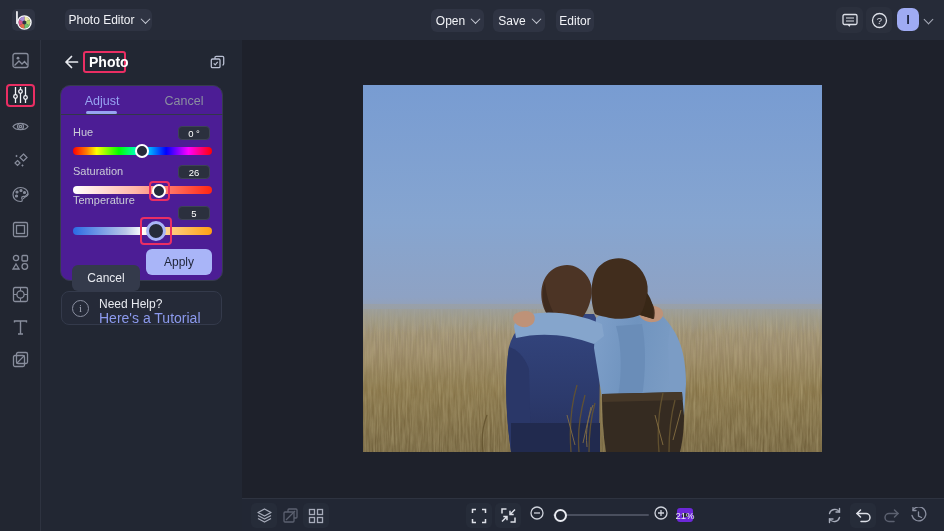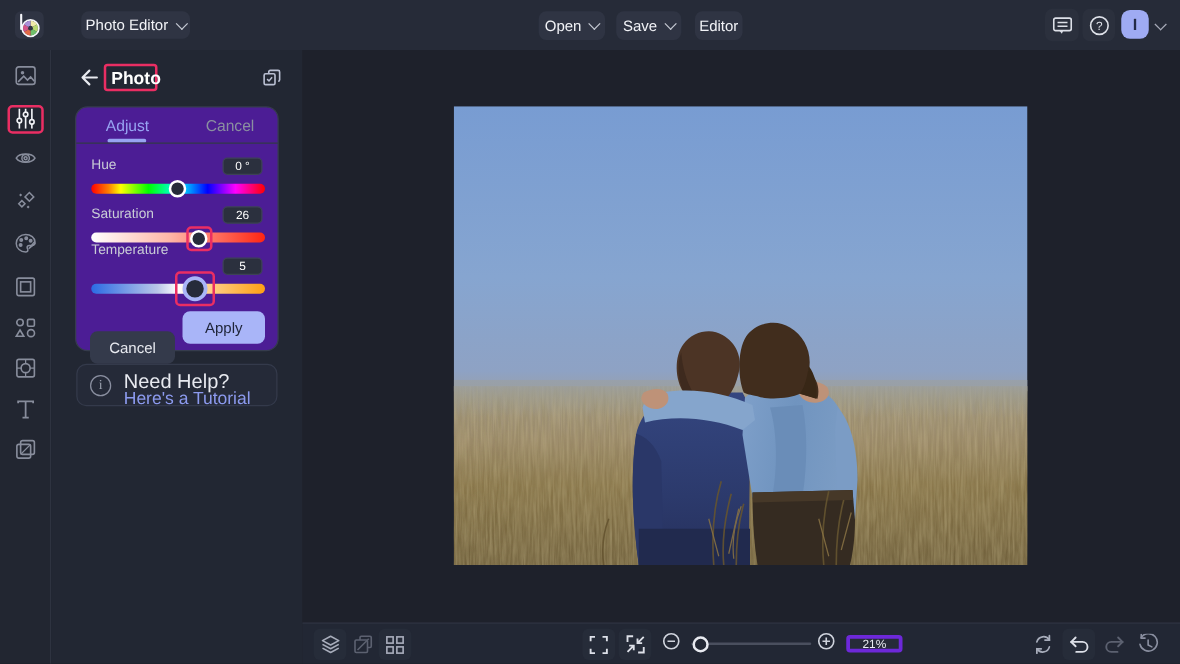--- a/index.html
+++ b/index.html
@@ -40,29 +40,29 @@
 .track { position:absolute; left:12px; width:139px; height:8px; border-radius:4px; }
 #huetrack { background:linear-gradient(to right,#f00,#ff8000 10%,#ff0 17%,#0f0 33%,#0ff 50%,#00f 67%,#f0f 83%,#f00); }
 #sattrack { background:linear-gradient(to right,#fff,#ffb7a8 45%,#ff2513); }
 #temptrack { background:linear-gradient(to right,#2b6be4,#b9c6e8 38%,#fff 50%,#ffd9a0 62%,#ffa013); }
 .knob { position:absolute; border-radius:50%; }
 
 #cancelb { position:absolute; left:11px; top:163px; width:68px; height:26px; background:#343A4B; border-radius:6px; font-size:12px; color:#E8EAF0; display:flex; align-items:center; justify-content:center;margin-top:16px; }
 #applyb { position:absolute; left:85px; top:163px; width:66px; height:26px; background:#A9B5F8; border-radius:6px; font-size:12px; font-weight:normal; color:#1E2438; display:flex; align-items:center; justify-content:center; }
 #helpbox { position:absolute; left:20px; top:251px; width:161px; height:34px; background:#252A38; border:1px solid #343A4B; border-radius:8px; }
 #helpbox .i { position:absolute; left:10px; top:8px; width:17px; height:17px; border:1.4px solid #8A8FA0; border-radius:50%; color:#9BA0AE; font-size:11px; text-align:center; line-height:15px; font-family:"Liberation Serif",serif; }
-#helpbox .t1 { position:absolute; left:37px; top:5px; font-size:16px; color:#E8EAF0; }
+#helpbox .t1 { position:absolute; left:37px; top:5px; font-size:12px; color:#E8EAF0; }
 #helpbox .t2 { position:absolute; left:37px; top:18px; font-size:14px; color:#8C9AEE; }
 
 #canvas { position:absolute; left:242px; top:40px; width:702px; height:458px; background:#1E212B; }
 #photo { position:absolute; left:121px; top:45px; width:459px; height:367px; }
 
 #bottombar { position:absolute; left:242px; top:498px; width:702px; height:33px; background:#222734; border-top:1px solid #2E3340; }
 .bbtn { position:absolute; top:4px; width:26px; height:25px; background:#262C39; border-radius:5px; display:flex; align-items:center; justify-content:center; }
-#zoomval { position:absolute; left:435px; top:9px; width:45px; height:14px; background:#262B38; border:3px solid #6d28d9; border-radius:3px; font-size:9.5px; color:#E8EAF0; display:flex; align-items:center; justify-content:center; }
+#zoomval { position:absolute; left:435px; top:9px; width:16px; height:14px; background:#262B38; border:5px solid #6d28d9; border-radius:3px; font-size:9.5px; color:#E8EAF0; display:flex; align-items:center; justify-content:center; }
 </style>
 </head>
 <body>
 
 <div id="topbar">
   <div id="logo">
     <svg width="23" height="22" viewBox="0 0 23 22">
       <rect x="4.1" y="2" width="1.7" height="13" rx="0.85" fill="#F5F6FA"></rect>
       <circle cx="12.4" cy="13.5" r="6.6" fill="none" stroke="#F5F6FA" stroke-width="1.5"></circle>
       <g transform="translate(12.4,13.5)">

